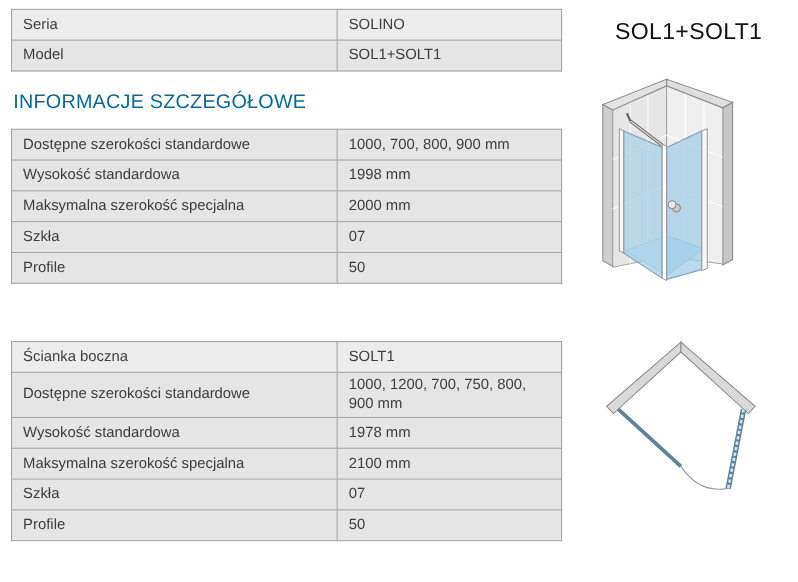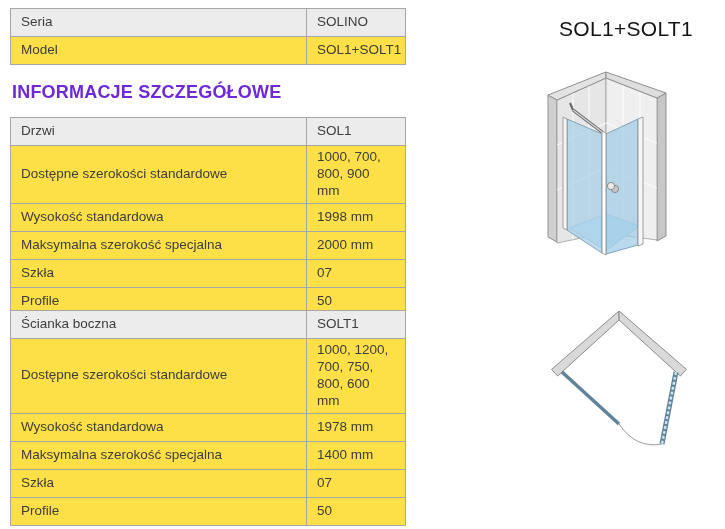--- a/index.html
+++ b/index.html
@@ -2,34 +2,34 @@
 <html><head>
 <meta charset="utf-8">
 <style>
   html,body{margin:0;padding:0;}
   body{
     width:725px;height:529px;position:relative;background:#ffffff;
     font-family:"Liberation Sans", sans-serif;color:#3d3d3d;overflow:hidden;
   }
   table.spec{
     position:absolute;left:10px;border-collapse:collapse;table-layout:fixed;
-    width:396px;font-size:13.5px;color:#3d3d3d;
+    width:501px;font-size:13.5px;color:#3d3d3d;
   }
   table.spec td{
     border:1px solid #a6a6a6;padding:3px 10px;vertical-align:middle;
-    background:#fde047;height:21px;line-height:1.25;
+    background:#e5e5e5;height:21px;line-height:1.25;
   }
   table.spec td.lbl{width:275px;}
   table.spec tr.hdr td{background:#ececec;}
   #top-table{top:8px;}
   #table-drzwi{top:117px;}
   #table-scianka{top:310px;}
   .heading{
-    position:absolute;left:12px;top:82px;margin:0;font-weight:700;
-    font-size:18px;letter-spacing:.2px;color:#6d28d9;white-space:nowrap;
+    position:absolute;left:12px;top:82px;margin:0;font-weight:400;
+    font-size:18px;letter-spacing:.2px;color:#0369a1;white-space:nowrap;
   }
   .diagram-title{
     position:absolute;left:540px;top:17px;width:172px;text-align:center;
     font-size:21px;color:#141414;letter-spacing:.3px;
   }
   .svg3d{position:absolute;left:540px;top:60px;}
   .svgplan{position:absolute;left:550px;top:298px;}
 </style>
 </head>
 <body>
@@ -44,24 +44,20 @@
     <td class="lbl">Model</td>
     <td class="val">SOL1+SOLT1</td>
   </tr>
 </tbody>
   </table>
 
 <h2 class="heading">INFORMACJE SZCZEGÓŁOWE</h2>
 
 <table class="spec" id="table-drzwi">
   <tbody>
-      <tr class="hdr">
-    <td class="lbl">Drzwi</td>
-    <td class="val">SOL1</td>
-  </tr>
   <tr>
     <td class="lbl">Dostępne szerokości standardowe</td>
     <td class="val">1000, 700, 800, 900 mm</td>
   </tr>
   <tr>
     <td class="lbl">Wysokość standardowa</td>
     <td class="val">1998 mm</td>
   </tr>
   <tr>
     <td class="lbl">Maksymalna szerokość specjalna</td>
@@ -79,29 +75,29 @@
   </table>
 
 <table class="spec" id="table-scianka">
   <tbody>
       <tr class="hdr">
     <td class="lbl">Ścianka boczna</td>
     <td class="val">SOLT1</td>
   </tr>
   <tr>
     <td class="lbl">Dostępne szerokości standardowe</td>
-    <td class="val">1000, 1200, 700, 750, 800, 600 mm</td>
+    <td class="val">1000, 1200, 700, 750, 800, 900 mm</td>
   </tr>
   <tr>
     <td class="lbl">Wysokość standardowa</td>
     <td class="val">1978 mm</td>
   </tr>
   <tr>
     <td class="lbl">Maksymalna szerokość specjalna</td>
-    <td class="val">1400 mm</td>
+    <td class="val">2100 mm</td>
   </tr>
   <tr>
     <td class="lbl">Szkła</td>
     <td class="val">07</td>
   </tr>
   <tr>
     <td class="lbl">Profile</td>
     <td class="val">50</td>
   </tr>
 </tbody>

